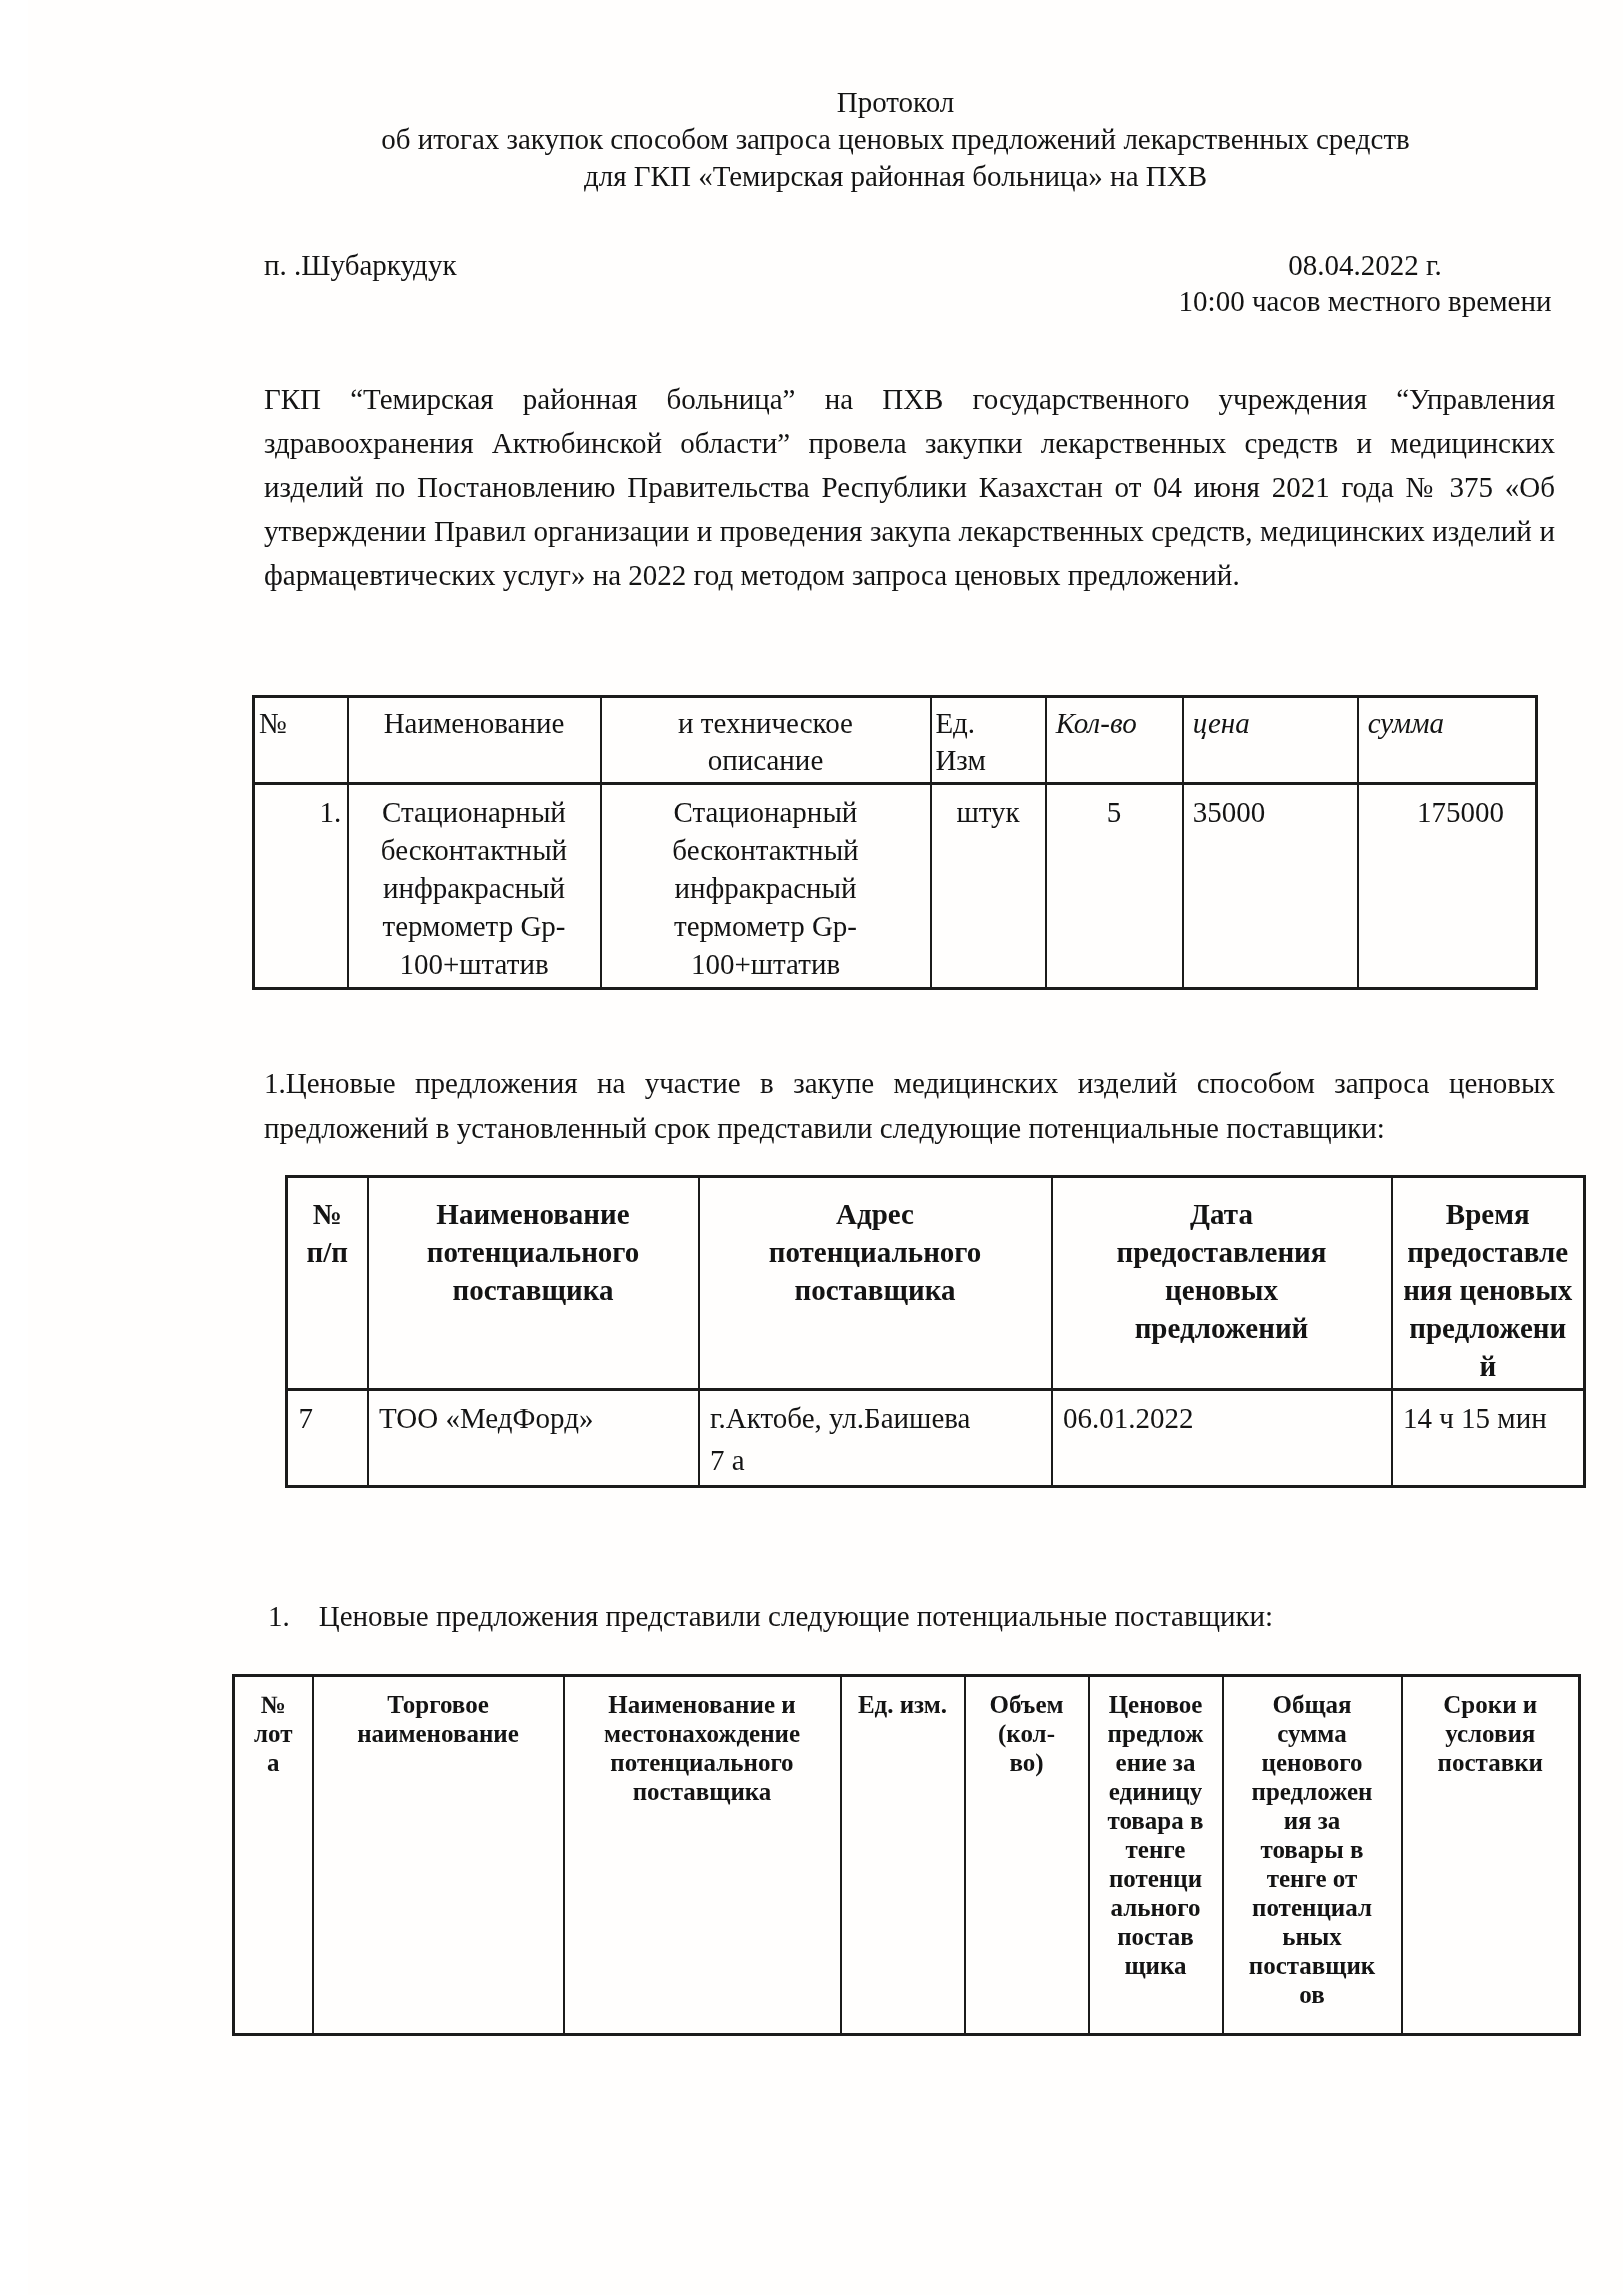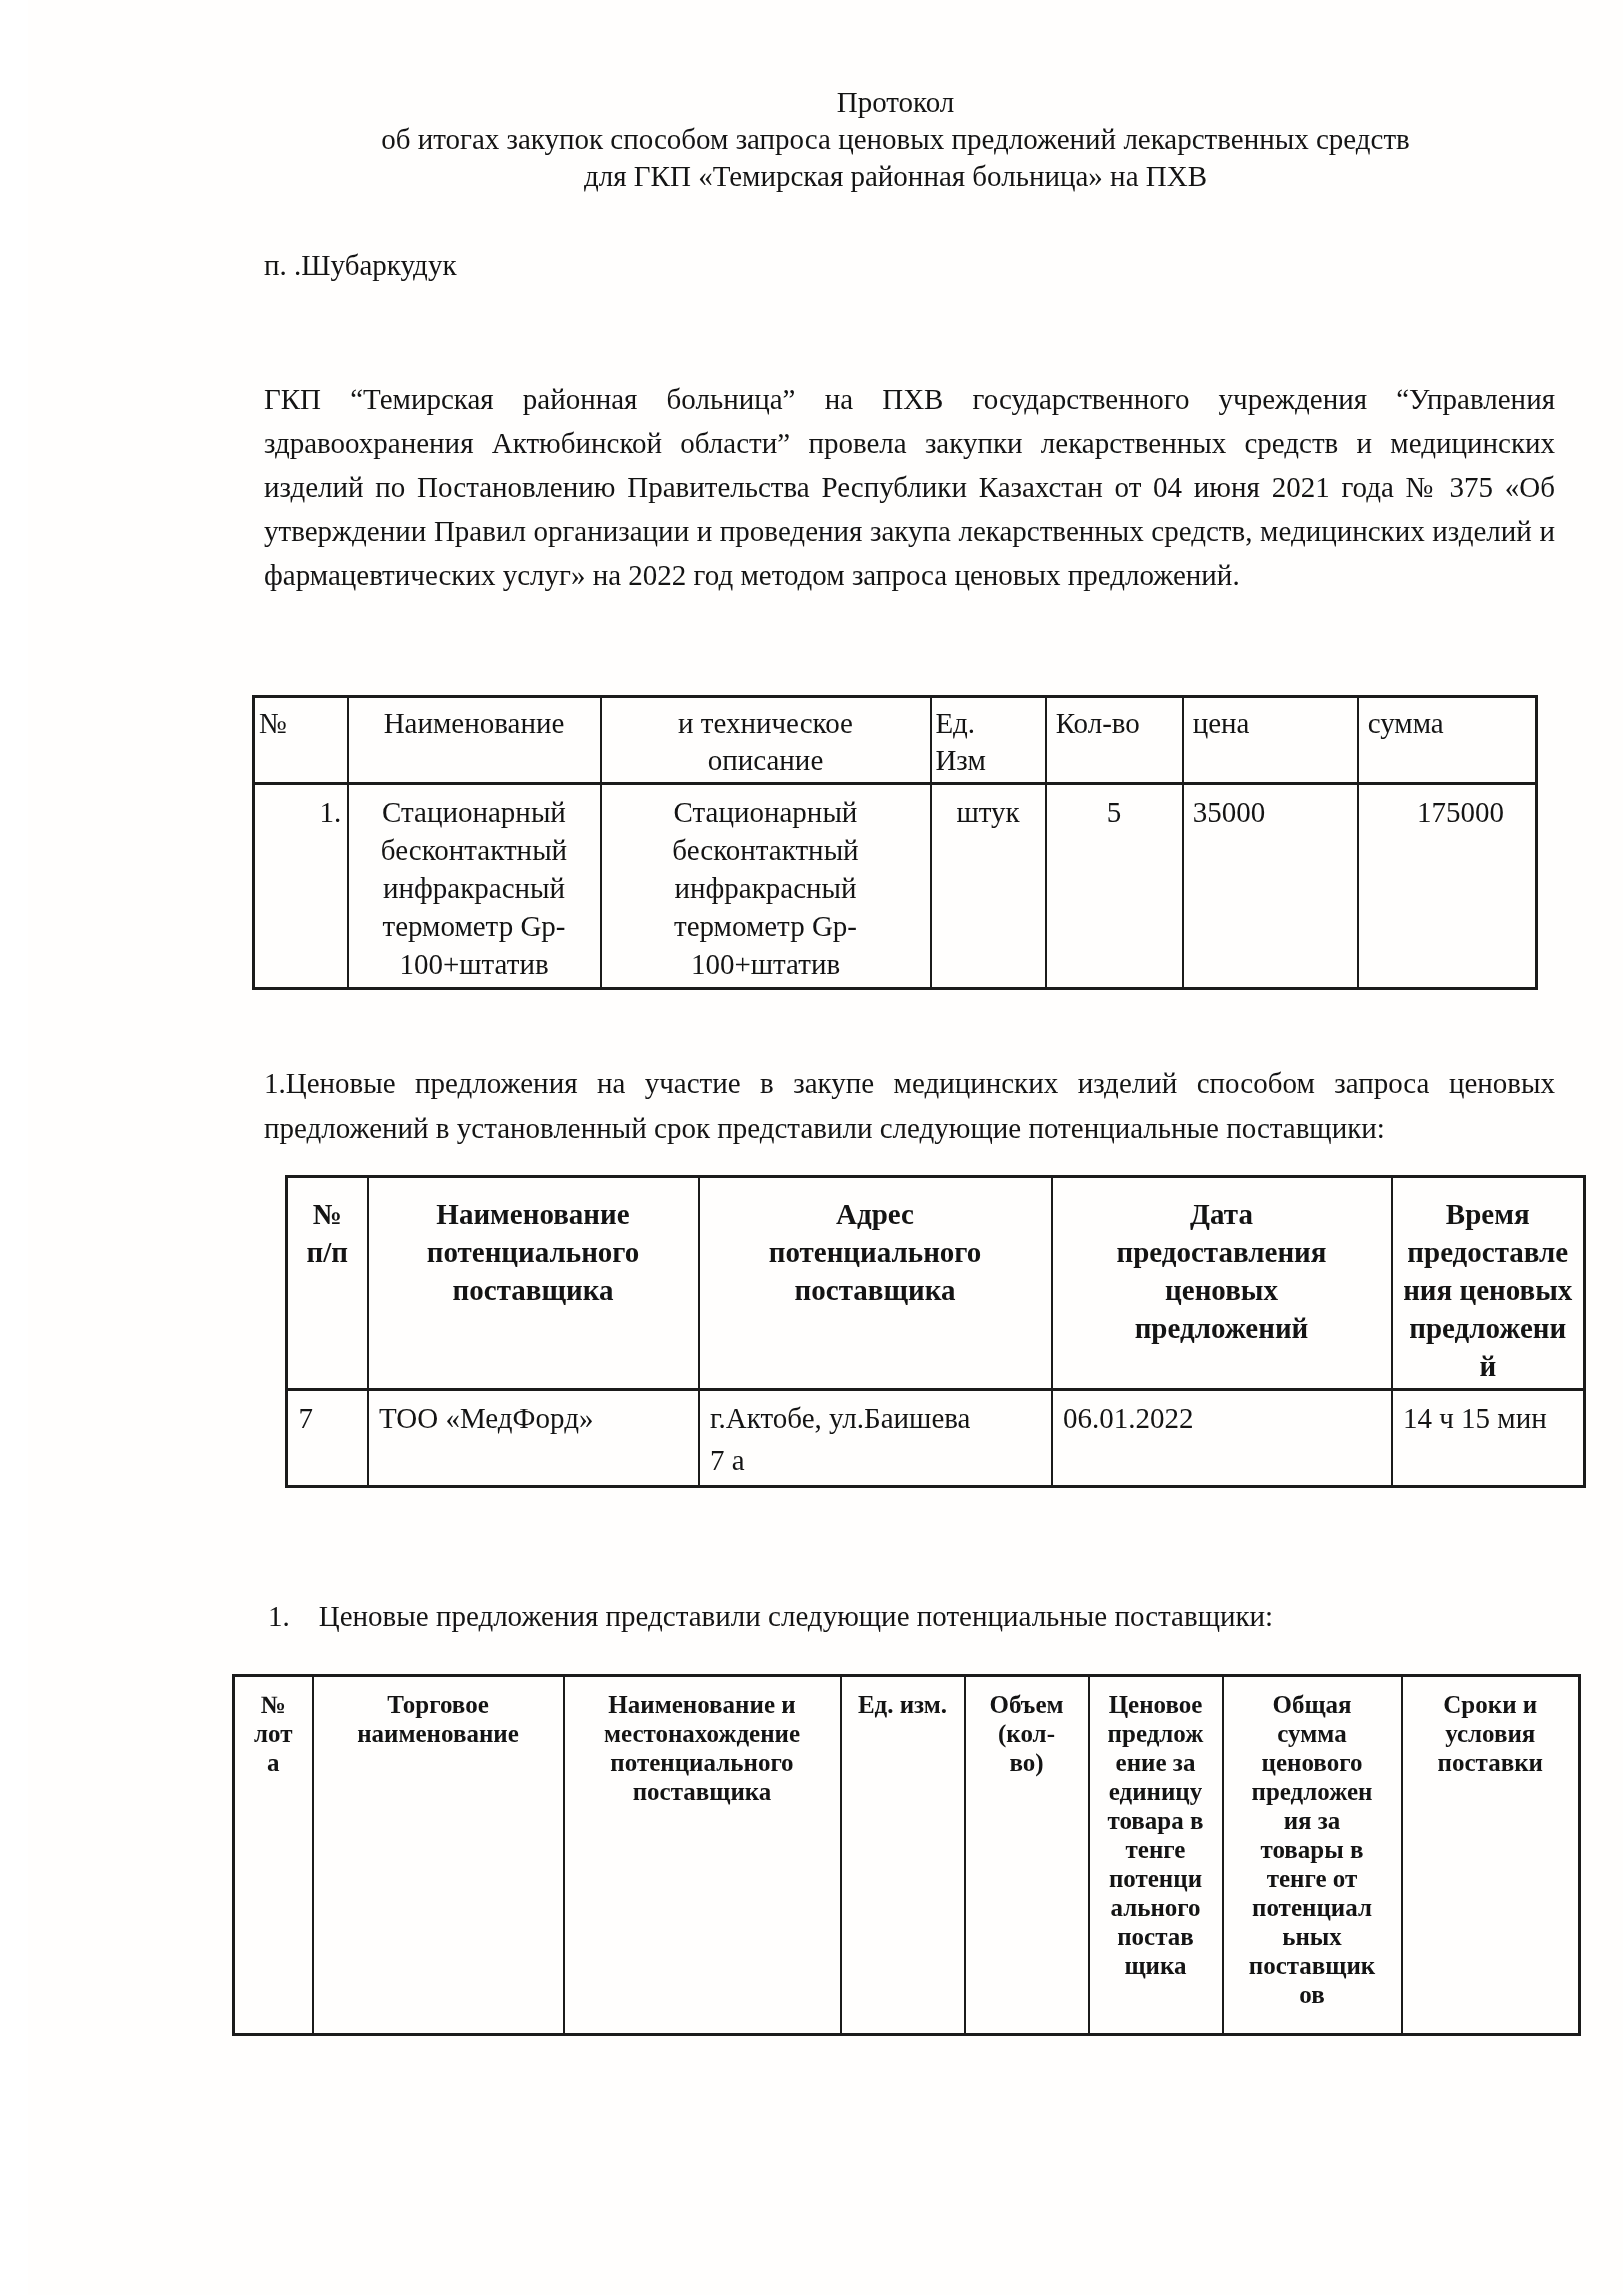--- a/index.html
+++ b/index.html
@@ -54,21 +54,21 @@
     font-weight:normal;
     white-space:pre-line;
     overflow:hidden;
   }
   .doc-table thead th { border-bottom:3.9px solid #1b1b1b; }
 
   
   .t1 { top:695px; left:224px; width:1284px; }
   .t1 th { line-height:37px; padding:6.5px 3.9px 3.9px 3.9px; text-align:left; }
   .t1 th.c { text-align:center; }
-  .t1 th.pad { padding-left:9.2px; }
+  .t1 th.pad { padding-left:9.2px;font-style:italic; }
   .t1 td { line-height:38px; padding:7.9px 3.9px 3.9px 3.9px; height:174px; }
   .t1 td.num   { text-align:right; padding-right:5.2px; }
   .t1 td.c     { text-align:center; }
   .t1 td.left  { text-align:left; padding-left:9.2px; }
   .t1 td.right { text-align:right; padding-right:31px; }
 
   
   .t2 { top:1175px; left:257px; width:1298px; }
   .t2 th {
     font-weight:bold; text-align:center;
@@ -90,20 +90,24 @@
 <div class="page">
 
   <div class="abs title-block">
     <div>Протокол</div>
     <div>об итогах закупок способом запроса ценовых предложений лекарственных средств</div>
     <div>для ГКП «Темирская районная больница» на ПХВ</div>
   </div>
 
   <div class="abs place-label">п. .Шубаркудук</div>
 
+  <div class="abs date-block">
+    <div>08.04.2022 г.</div>
+    <div>10:00 часов местного времени</div>
+  </div>
 
   <p class="abs para intro-para">ГКП “Темирская районная больница” на ПХВ  государственного учреждения “Управления здравоохранения Актюбинской области” провела закупки лекарственных средств и медицинских изделий по Постановлению Правительства Республики Казахстан от 04 июня 2021 года № 375 «Об утверждении Правил организации и проведения закупа лекарственных средств, медицинских изделий и фармацевтических услуг»  на 2022 год методом запроса ценовых предложений.</p>
 
 
   <table class="abs doc-table t1">
     <colgroup>
       <col style="width:94px">
         <col style="width:253px">
         <col style="width:330px">
       <col style="width:115px">

